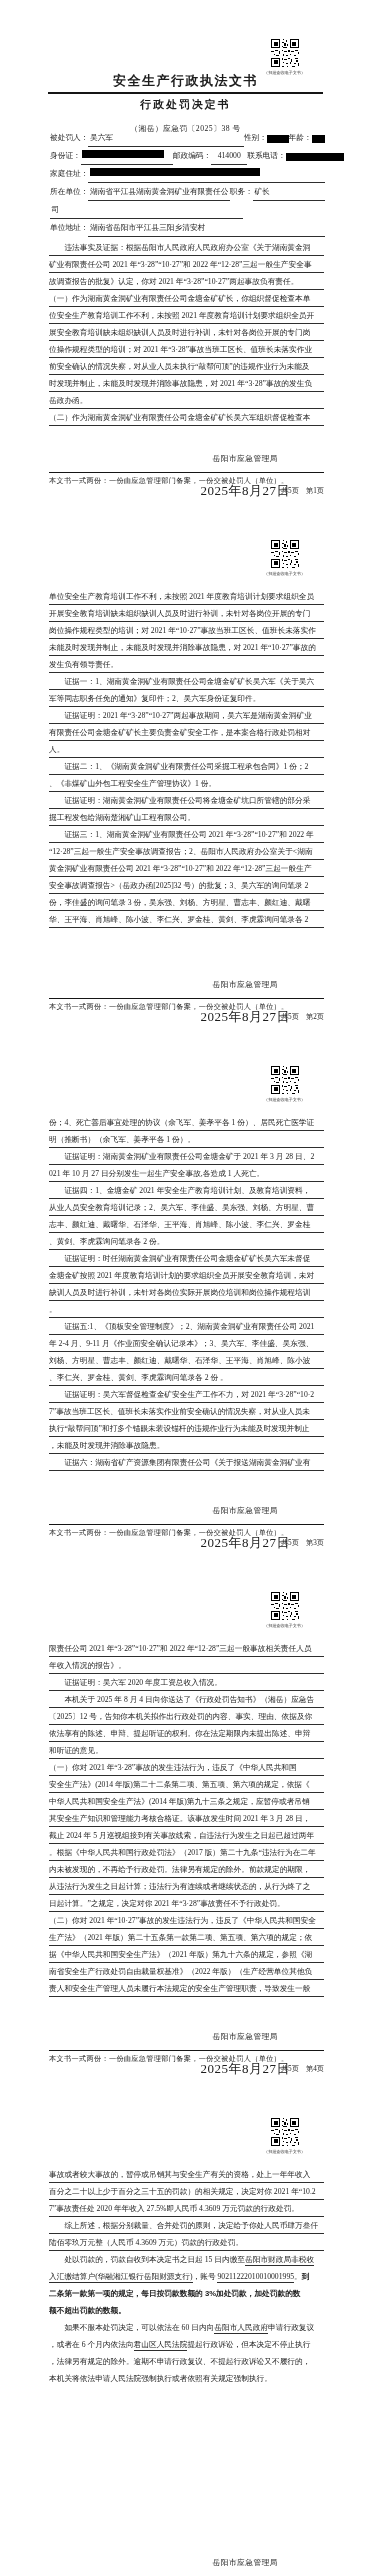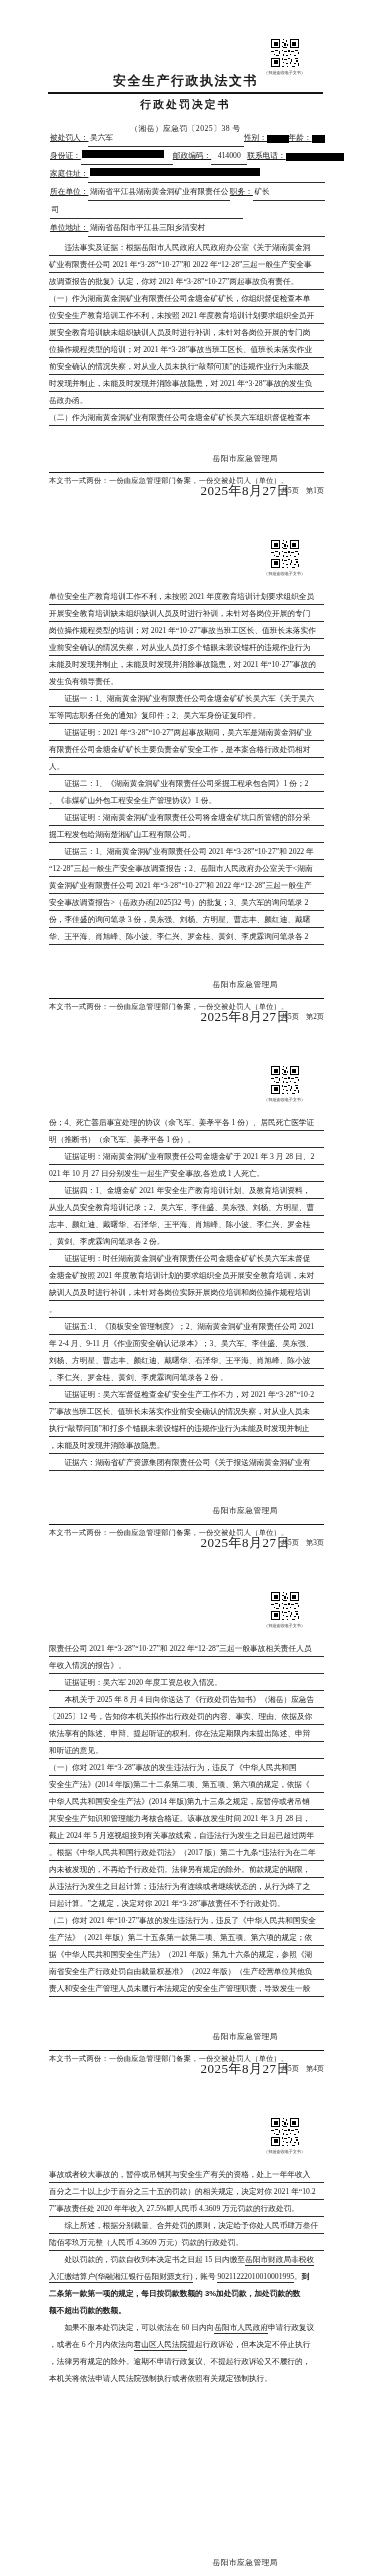--- a/index.html
+++ b/index.html
@@ -16,21 +16,21 @@
             font-size:13px;font-weight:bold;margin:0;letter-spacing:1.5px;}
   .double-rule{position:absolute;top:92px;left:48px;width:275px;height:1.5px;
                border-top:1px solid #151515;border-bottom:0.5px solid #151515;box-sizing:border-box;}
   .doc-title{position:absolute;top:98px;left:0;width:100%;text-align:center;
              font-size:10.8px;font-weight:bold;margin:0;letter-spacing:2.1px;}
   .doc-no{position:absolute;top:124px;left:0;width:100%;text-align:center;
           font-size:7.7px;letter-spacing:0.5px;}
   
   .fields{position:absolute;top:130px;left:50px;right:46px;}
   .frow{display:flex;align-items:baseline;height:18px;line-height:15.5px;font-size:7.7px;white-space:nowrap;}
-  .flabel{flex:0 0 auto;text-decoration:underline;}
+  .flabel{flex:0 0 auto;}
   .fval{border-bottom:0.5px solid #2e2e2e;padding:0 1.5px;}
   .grow{flex:1 1 auto;}
   .redact{display:inline-block;background:#000;height:7.7px;align-self:center;flex:0 0 auto;}
   .w26{width:13.4px;} .w42{width:21.6px;} .w64{width:33px;min-width:33px;text-align:center;}
   .w112{width:58px;} .w160{width:82px;} .w170{width:89px;min-width:89px;}
   .w330{width:170px;} .w368{width:190px;min-width:190px;}
   
   .body-lines{position:absolute;top:239px;left:49px;right:47px;}
   .page-rest .body-lines{top:62px;}
   .line{height:17px;line-height:17px;font-size:7.7px;white-space:nowrap;overflow:hidden;box-sizing:border-box;}
@@ -233,21 +233,20 @@
             <rect x="16" y="20" width="2" height="1"></rect>
             <rect x="20" y="18" width="1" height="2"></rect>
         </g>
       </svg>
       <div class="qr-cap">（扫描查收电子文书）</div>
     </div>
     <div class="body-lines">
         <div class="line ruled"><span class="seg-n">单位安全生产教育培训工作不利，未按照 2021 年度教育培训计划要求组织全员</span></div>
         <div class="line ruled"><span class="seg-n">开展安全教育培训缺未组织缺训人员及时进行补训，未针对各岗位开展的专门</span></div>
         <div class="line ruled"><span class="seg-n">岗位操作规程类型的培训；对 2021 年“10·27”事故当班工区长、值班长未落实作</span></div>
-        <div class="line ruled"><span class="seg-n">业前安全确认的情况失察，对从业人员打多个锚眼未装设锚杆的违规作业行为</span></div>
         <div class="line ruled"><span class="seg-n">未能及时发现并制止，未能及时发现并消除事故隐患，对 2021 年“10·27”事故的</span></div>
         <div class="line ruled"><span class="seg-n">发生负有领导责任。</span></div>
         <div class="line ruled"><span class="seg-n">　　证据一：1、湖南黄金洞矿业有限责任公司金塘金矿矿长吴六军《关于吴六</span></div>
         <div class="line ruled"><span class="seg-n">军等同志职务任免的通知》复印件；2、吴六军身份证复印件。</span></div>
         <div class="line ruled"><span class="seg-n">　　证据证明：2021 年“3·28”“10·27”两起事故期间，吴六军是湖南黄金洞矿业</span></div>
         <div class="line ruled"><span class="seg-n">有限责任公司金塘金矿矿长主要负责金矿安全工作，是本案合格行政处罚相对</span></div>
         <div class="line ruled"><span class="seg-n">人。</span></div>
         <div class="line ruled"><span class="seg-n">　　证据二：1、《湖南黄金洞矿业有限责任公司采掘工程承包合同》1 份；2</span></div>
         <div class="line ruled"><span class="seg-n">、《非煤矿山外包工程安全生产管理协议》1 份。</span></div>
         <div class="line ruled"><span class="seg-n">　　证据证明：湖南黄金洞矿业有限责任公司将金塘金矿坑口所管辖的部分采</span></div>

